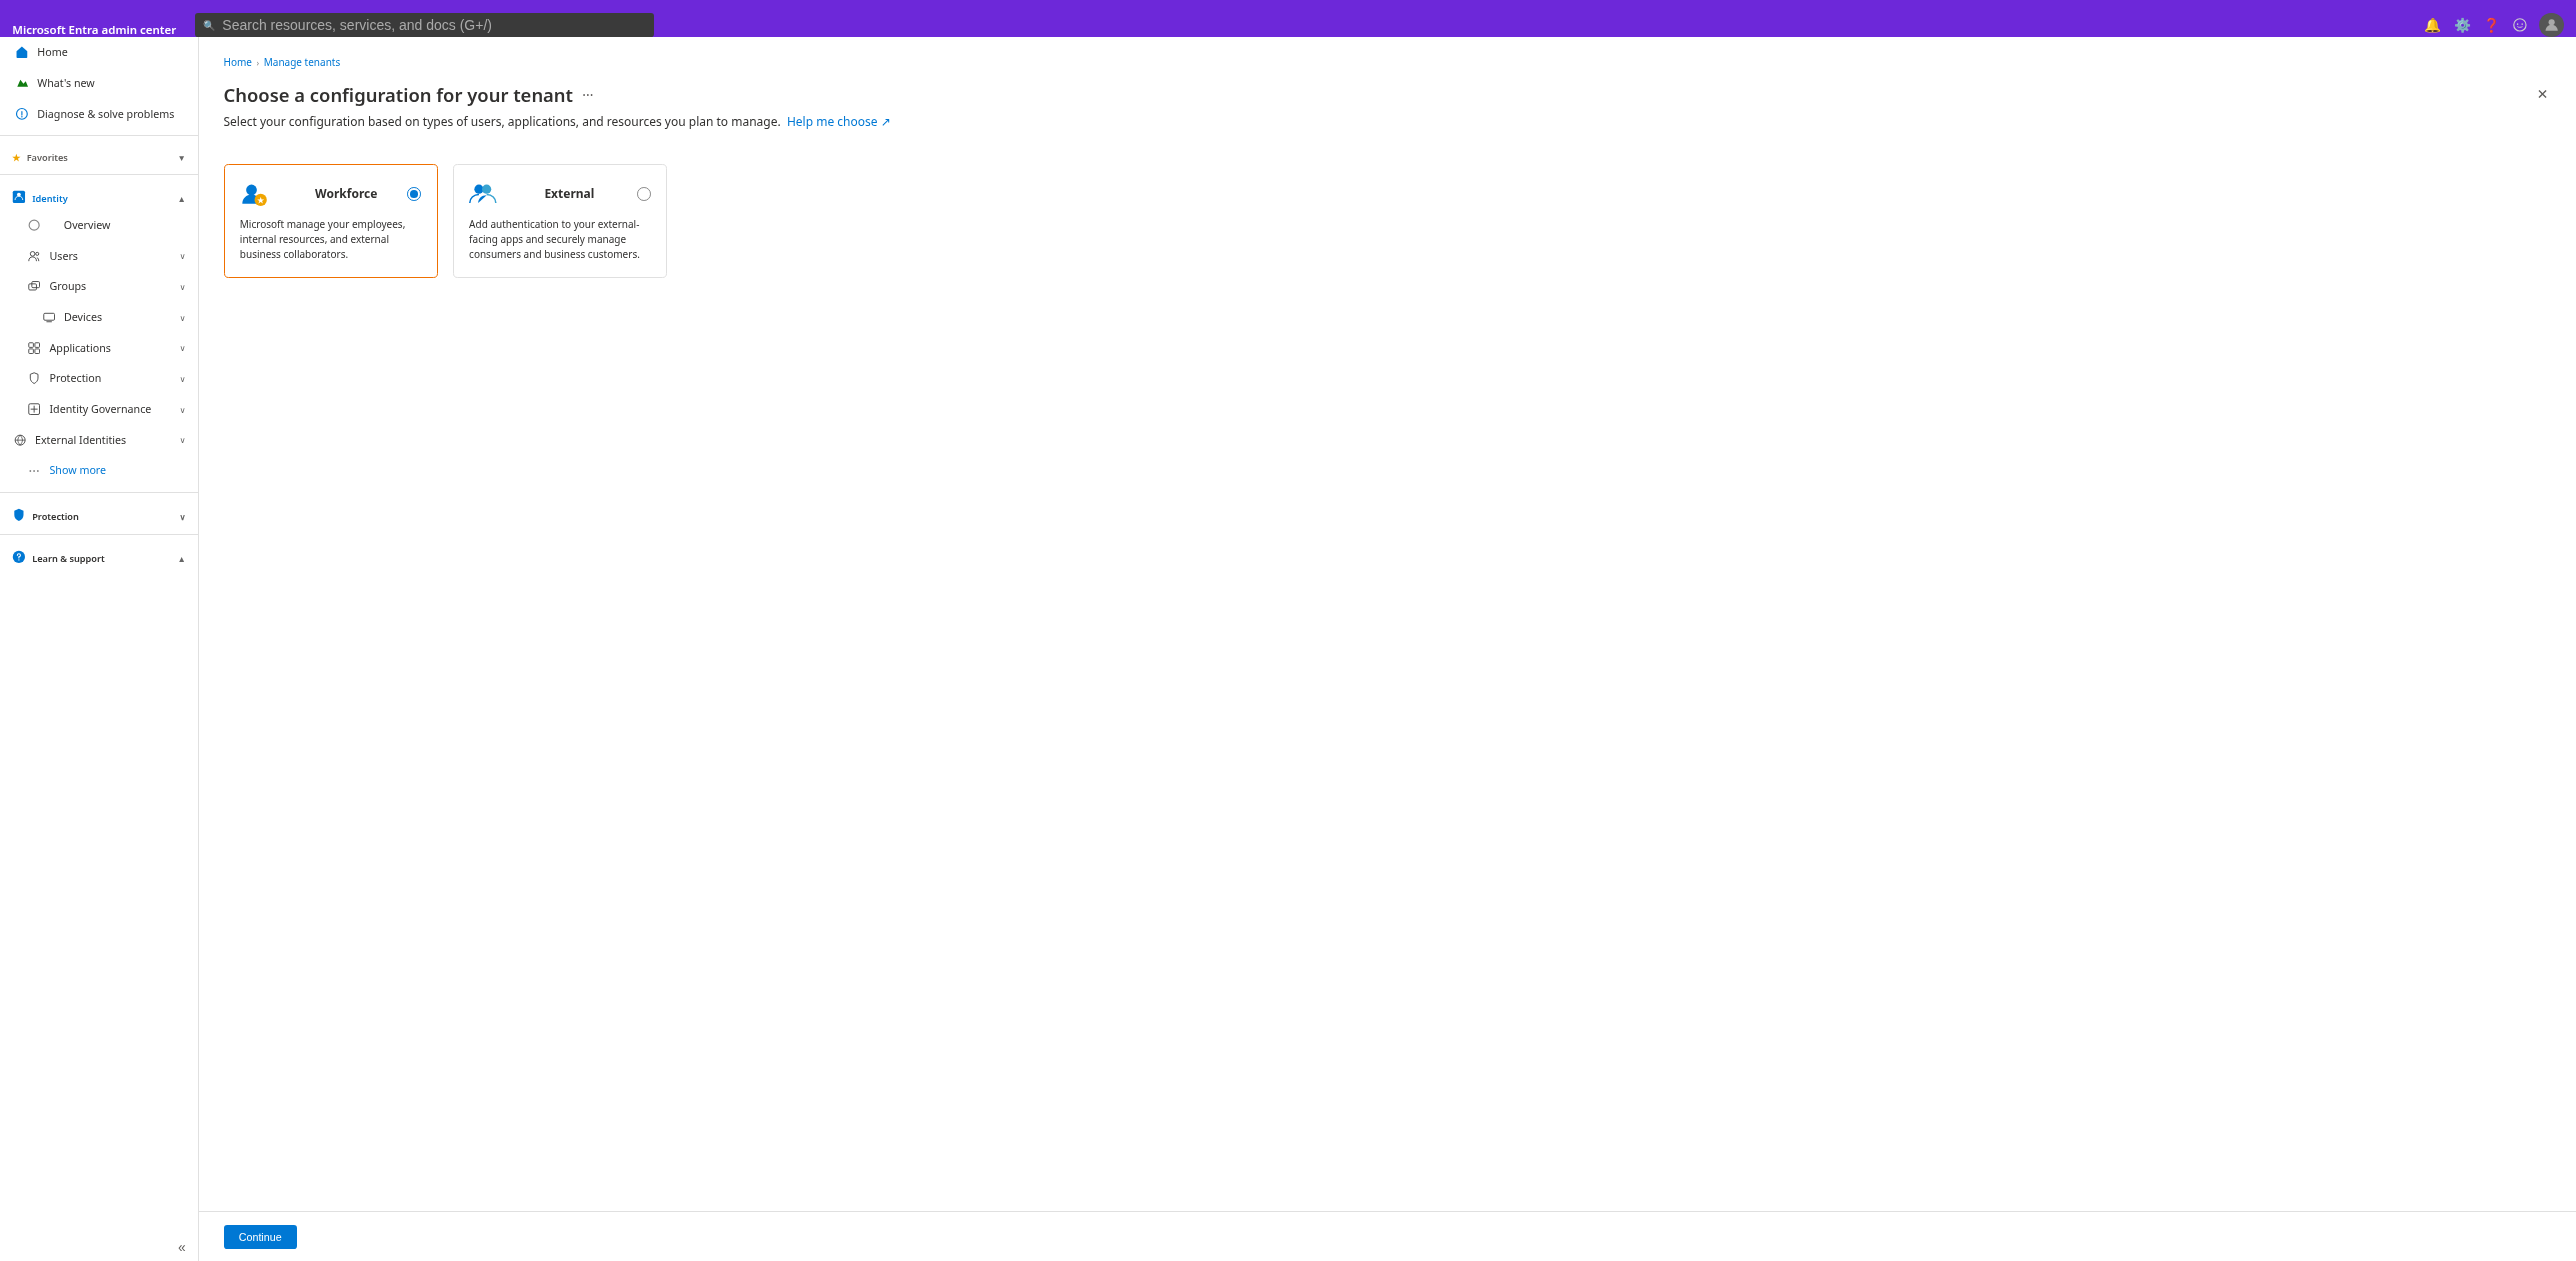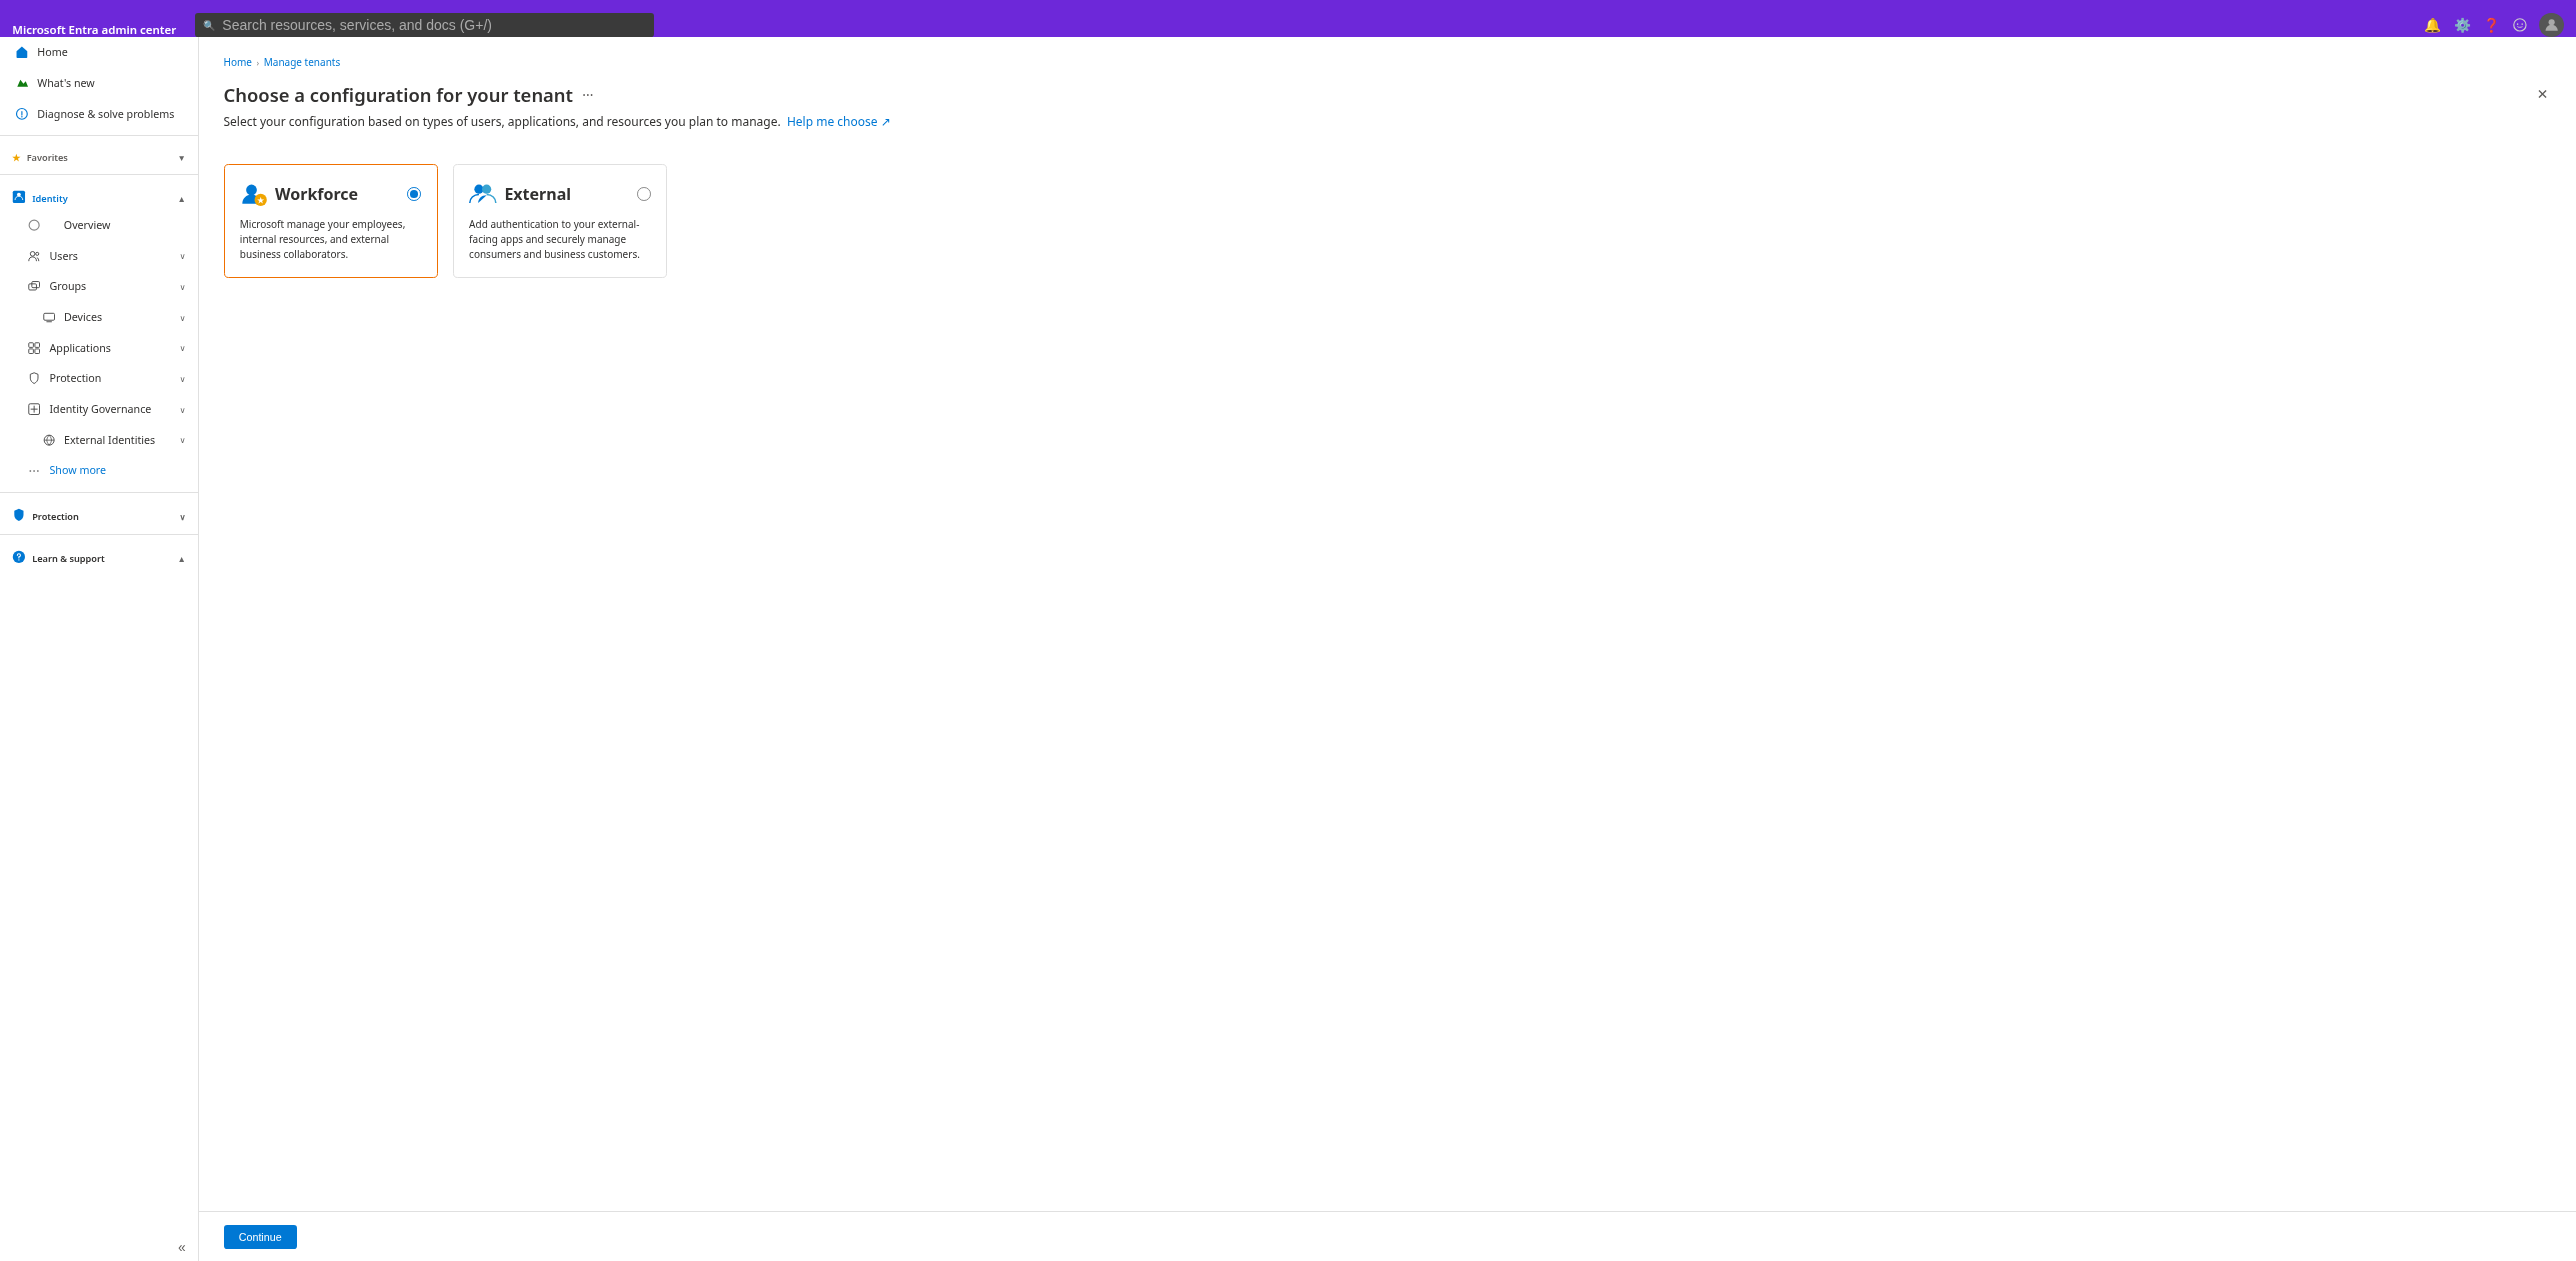--- a/index.html
+++ b/index.html
@@ -220,23 +220,24 @@
       align-items: center;
       justify-content: space-between;
       margin-bottom: 9.2px;
     }
     .config-card-title-row {
       display: flex;
       align-items: center;
       gap: 7.7px;
     }
     .config-card-title {
-      font-size: 16px;
+      font-size: 12px;
       font-weight: 700;
       color: #323130;
+      margin-left: 40px;
     }
     .config-card-body {
       font-size: 10px;
       color: #323130;
       line-height: 1.5;
     }
     .radio-outer {
       width: 13.8px;
       height: 13.8px;
       border-radius: 50%;
@@ -439,21 +440,21 @@
     <div class="sidebar-item" style="padding-left:24.5px;">
       <span class="sidebar-item-icon">
         <svg width="12.3" height="12.3" viewBox="0 0 16 16" fill="none">
             <rect x="1" y="1" width="14" height="14" rx="2" stroke="#444" stroke-width="1.2"></rect>
             <path d="M4 8h8M8 4v8" stroke="#444" stroke-width="1.2" stroke-linecap="round"></path>
           </svg>
       </span>
       <span class="sidebar-item-label">Identity Governance</span>
       <span class="sidebar-chevron">∨</span>
     </div>
-    <div class="sidebar-item" style="padding-left:39px;">
+    <div class="sidebar-item" style="padding-left:10px;">
       <span class="sidebar-item-icon">
         <svg width="12.3" height="12.3" viewBox="0 0 16 16" fill="none">
             <circle cx="8" cy="8" r="6.5" stroke="#444" stroke-width="1.2"></circle>
             <path d="M8 1.5C6 4 5 6 5 8s1 4 3 6.5M8 1.5c2 2.5 3 4.5 3 6.5s-1 4-3 6.5M1.5 8h13" stroke="#444" stroke-width="1"></path>
           </svg>
       </span>
       <span class="sidebar-item-label">External Identities</span>
       <span class="sidebar-chevron">∨</span>
     </div>
     <div class="sidebar-item" style="padding-left:24.5px; color:#0078d4;">

